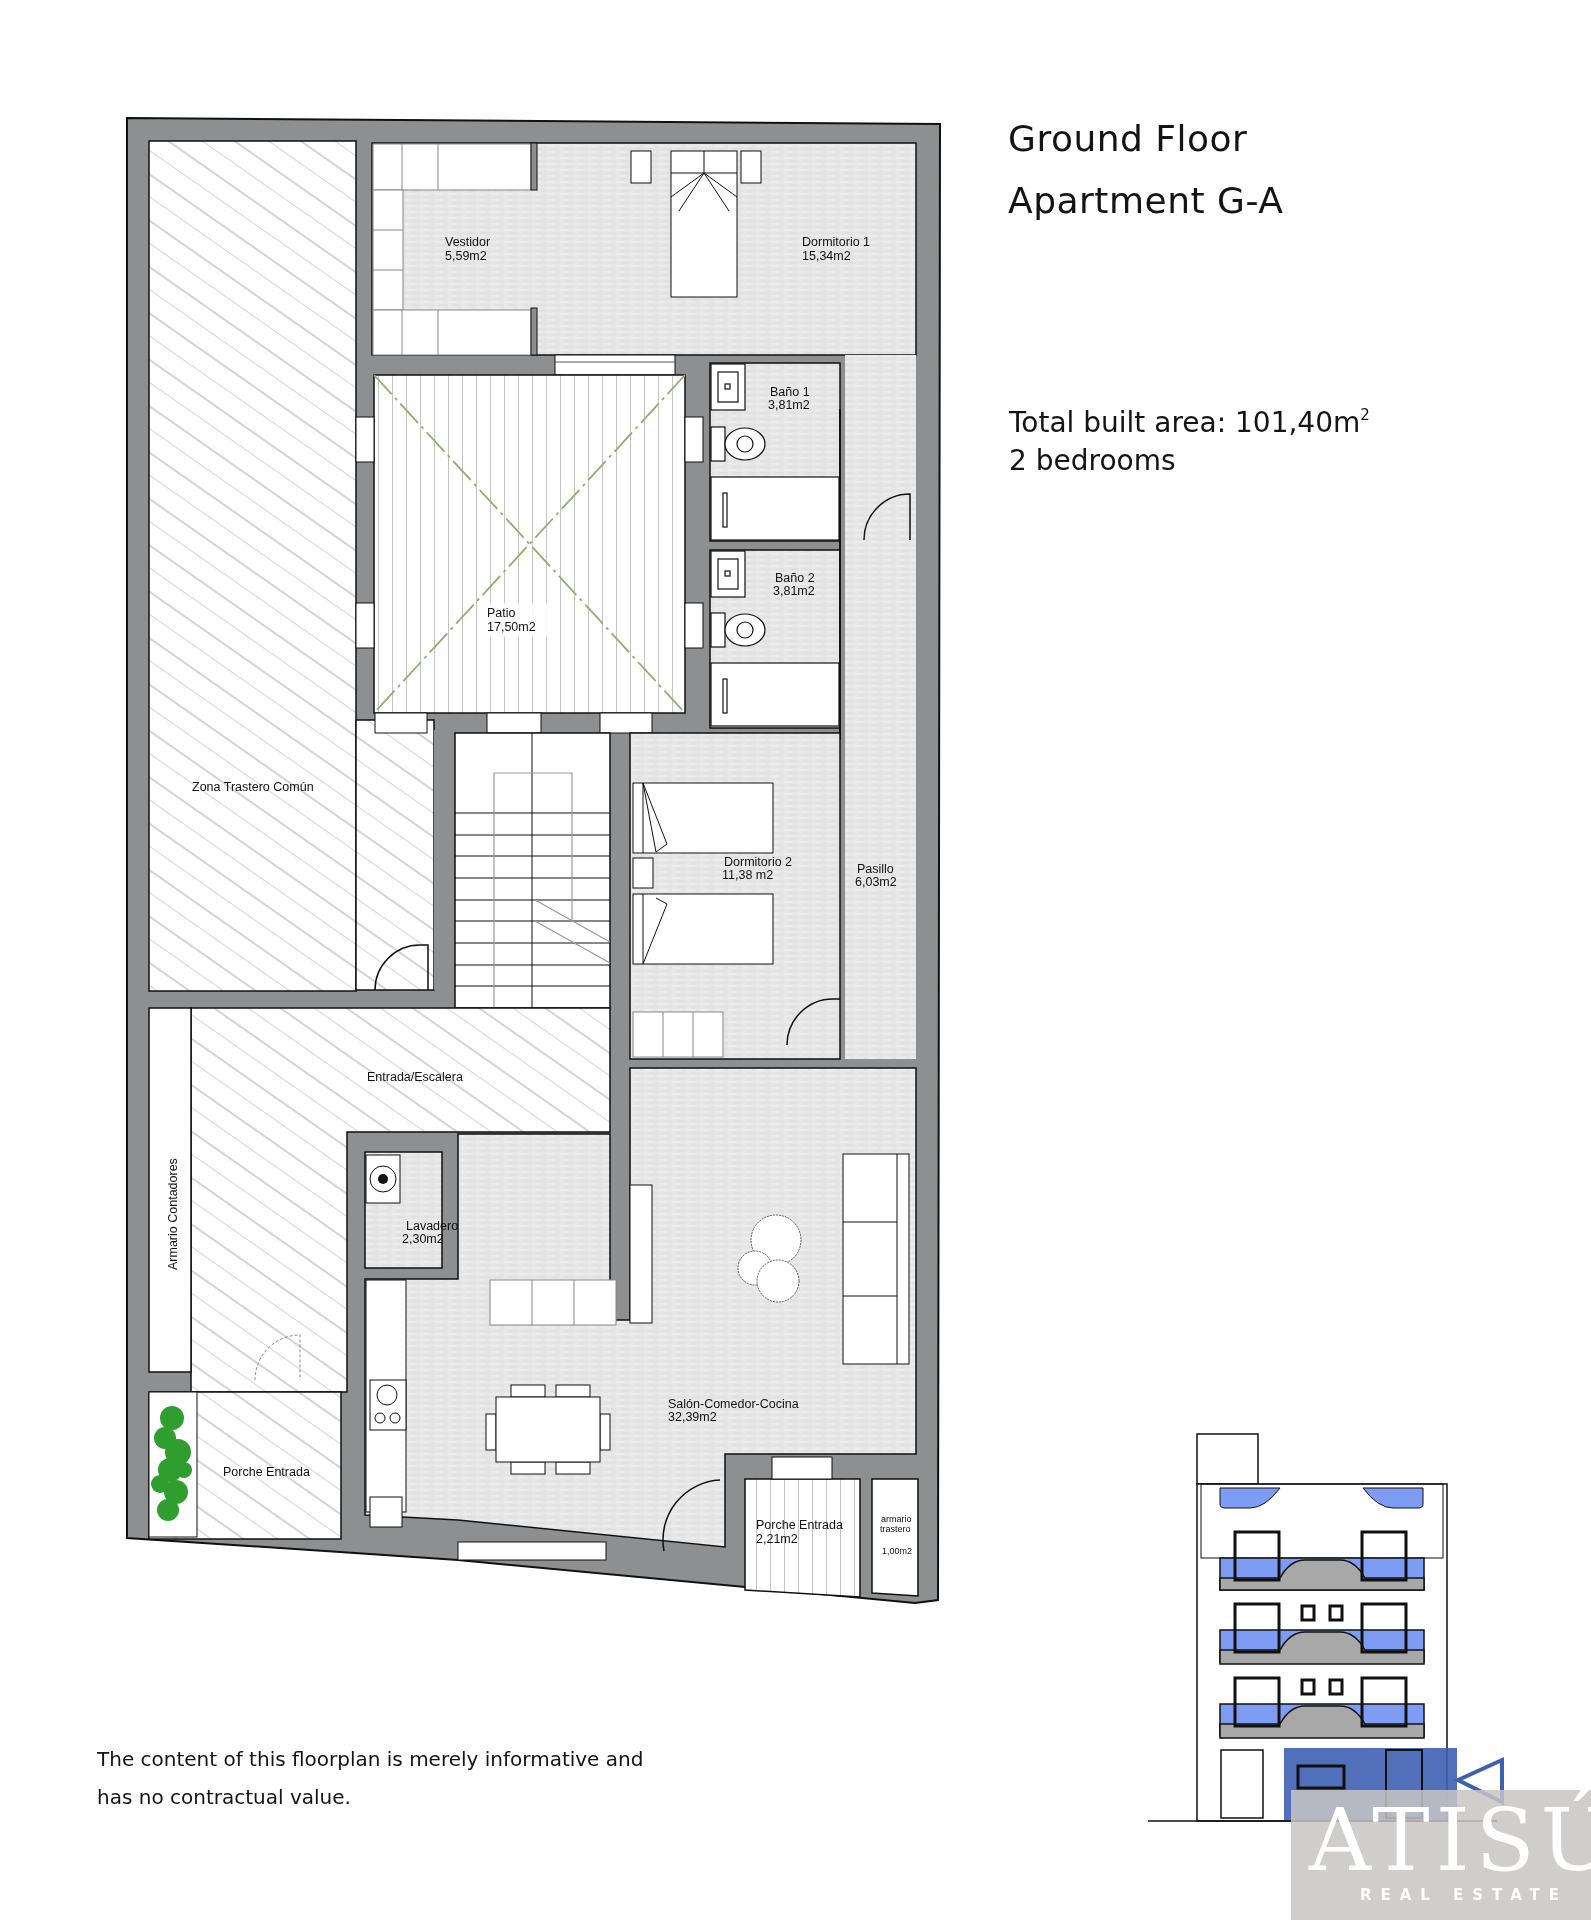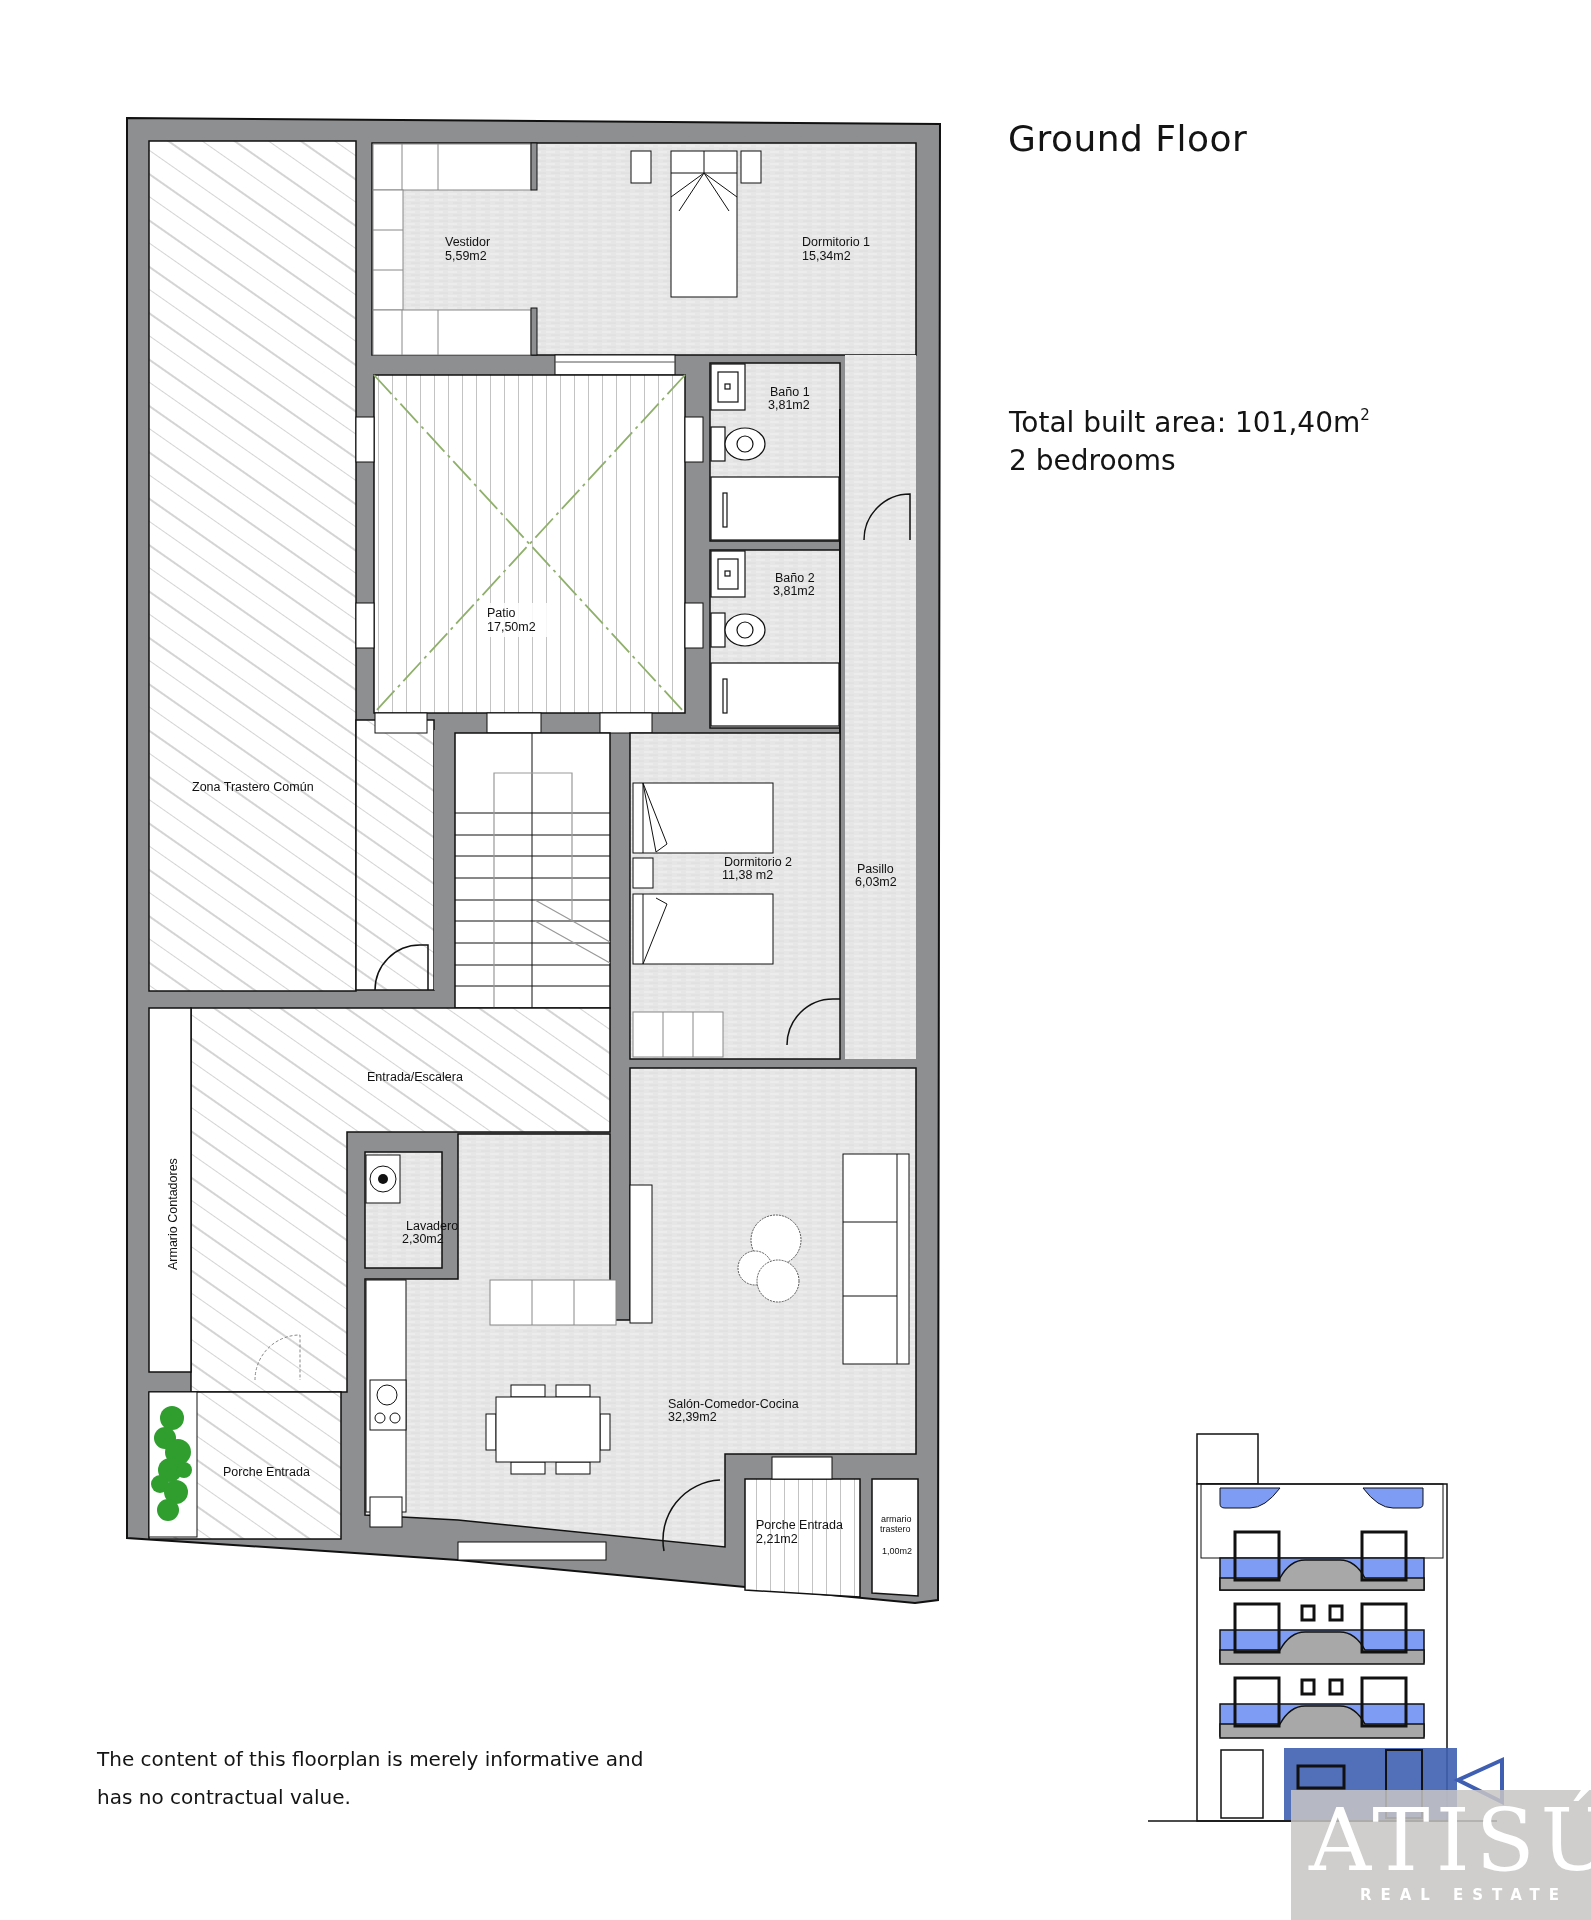--- a/index.html
+++ b/index.html
@@ -13,20 +13,21 @@
   .elev { position: absolute; left: 1140px; top: 1420px; }
   .watermark { position: absolute; left: 1291px; top: 1790px; width: 346px; height: 130px; background: rgba(200,198,196,0.85); }
   .wm-name { position: absolute; left: 0; right: 0; top: 0px; text-align: center; font-family: "DejaVu Serif", serif; font-size: 86px; color: #ffffff; letter-spacing: 6px; line-height: 100px; font-weight: 300; }
   .wm-sub { position: absolute; left: 0; right: 0; top: 96px; text-align: center; font-family: "DejaVu Sans", sans-serif; font-size: 15px; color: #ffffff; letter-spacing: 9px; font-weight: bold; }
 </style>
 </head>
 <body>
 
 <div class="title">
   <div>Ground Floor</div>
+  <div>Apartment G-A</div>
 </div>
 
 <div class="stats">
   <div><span>Total built area: 101,40m</span><sup>2</sup></div>
   <div>2 bedrooms</div>
 </div>
 
 <svg class="plan" width="1591" height="1700" viewBox="0 0 1591 1700">
   <defs>
     <pattern id="hatch" width="38" height="38" patternUnits="userSpaceOnUse" patternTransform="rotate(-55)">

